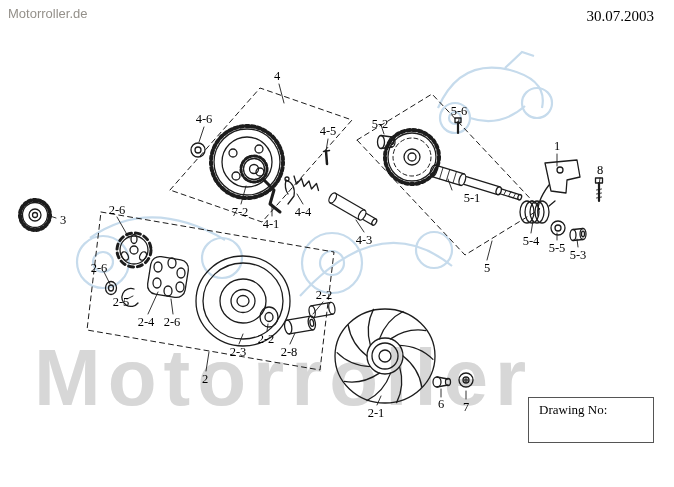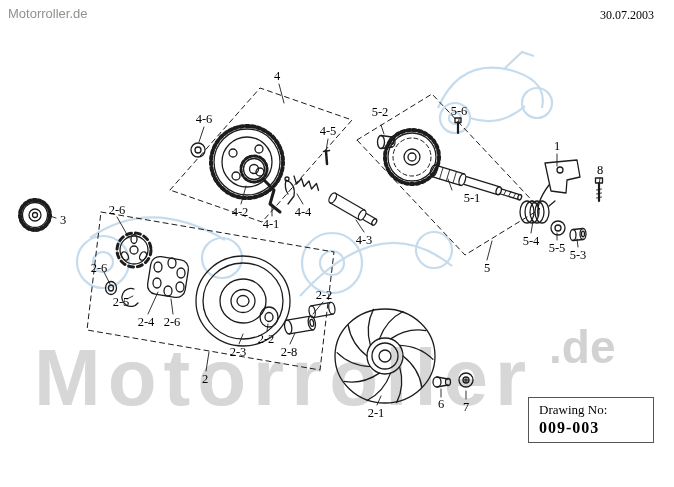--- a/index.html
+++ b/index.html
@@ -8,21 +8,21 @@
     overflow:hidden; font-family:"Liberation Serif", serif;border-radius:26px;
   }
   .wm-small {
     position:absolute; left:8px; top:6px; font-size:13px; color:#94908a;
     font-family:"Liberation Sans", sans-serif; z-index:4;
   }
   .title {
     position:absolute; left:48px; top:26px; font-size:15px; font-weight:bold;
     letter-spacing:.5px; color:#000; z-index:4;
   }
-  .date { position:absolute; right:20px; top:8px; font-size:12px; color:#000; z-index:4; }
+  .date { position:absolute; right:20px; top:8px; font-size:15px; color:#000; z-index:4; }
   .wm-large {
     position:absolute; left:34px; top:338px; font-size:80px; font-weight:bold;
     color:#d7d7d7; letter-spacing:7px; z-index:1; white-space:nowrap;
     font-family:"Liberation Sans", sans-serif; line-height:1;
   }
   .wm-de {
     position:absolute; left:549px; top:324px; font-size:46px; font-weight:bold;
     color:#d2d2d2; z-index:1; font-family:"Liberation Sans", sans-serif; line-height:1;
   }
   svg.drawing { position:absolute; left:0; top:0; z-index:2; }
@@ -41,21 +41,20 @@
 </style>
 </head>
 <body>
 
 <div class="page">
 
   <div class="wm-small">Motorroller.de</div>
   <div class="date">30.07.2003</div>
 
   <div class="wm-large">Motorroller</div>
-  <div class="wm-de">.de</div>
 
   <svg class="drawing" width="674" height="487" viewBox="0 0 674 487">
 
     <g stroke="#c6dbec" stroke-width="2.2" fill="none">
       <circle cx="455" cy="118" r="15"></circle>
         <circle cx="455" cy="118" r="6"></circle>
       <circle cx="537" cy="103" r="15"></circle>
       <path d="M438,108 Q460,58 510,70 Q548,80 542,108"></path>
       <path d="M470,118 Q500,128 525,106"></path>
       <path d="M505,68 L522,52 L534,56"></path>
@@ -295,25 +294,25 @@
         <circle cx="466" cy="380" r="3"></circle>
         <circle cx="466" cy="380" r="1.2"></circle>
       </g>
     </g>
   </svg>
 
   <div class="labels">
       <span class="part-label" style="left: 277px; top: 76px;">4</span>
       <span class="part-label" style="left: 204px; top: 119px;">4-6</span>
       <span class="part-label" style="left: 328px; top: 131px;">4-5</span>
-      <span class="part-label" style="left: 380px; top: 112px;">5-2</span>
+      <span class="part-label" style="left: 380px; top: 124px;">5-2</span>
       <span class="part-label" style="left: 459px; top: 111px;">5-6</span>
       <span class="part-label" style="left: 557px; top: 146px;">1</span>
       <span class="part-label" style="left: 600px; top: 170px;">8</span>
-      <span class="part-label" style="left: 240px; top: 212px;">4-2</span>
+      <span class="part-label" style="left: 240px; top: 212px;">7-2</span>
       <span class="part-label" style="left: 271px; top: 224px;">4-1</span>
       <span class="part-label" style="left: 303px; top: 212px;">4-4</span>
       <span class="part-label" style="left: 364px; top: 240px;">4-3</span>
       <span class="part-label" style="left: 472px; top: 198px;">5-1</span>
       <span class="part-label" style="left: 531px; top: 241px;">5-4</span>
       <span class="part-label" style="left: 557px; top: 248px;">5-5</span>
       <span class="part-label" style="left: 578px; top: 255px;">5-3</span>
       <span class="part-label" style="left: 487px; top: 268px;">5</span>
       <span class="part-label" style="left: 63px; top: 220px;">3</span>
       <span class="part-label" style="left: 117px; top: 210px;">2-6</span>
@@ -326,16 +325,15 @@
       <span class="part-label" style="left: 289px; top: 352px;">2-8</span>
       <span class="part-label" style="left: 324px; top: 295px;">2-2</span>
       <span class="part-label" style="left: 205px; top: 379px;">2</span>
       <span class="part-label" style="left: 376px; top: 413px;">2-1</span>
       <span class="part-label" style="left: 441px; top: 404px;">6</span>
       <span class="part-label" style="left: 466px; top: 407px;">7</span>
     </div>
 
   <div class="drawing-box">
     <div class="lbl">Drawing No:</div>
-    <div class="val">009-003</div>
   </div>
 
 </div>
 
 </body></html>

